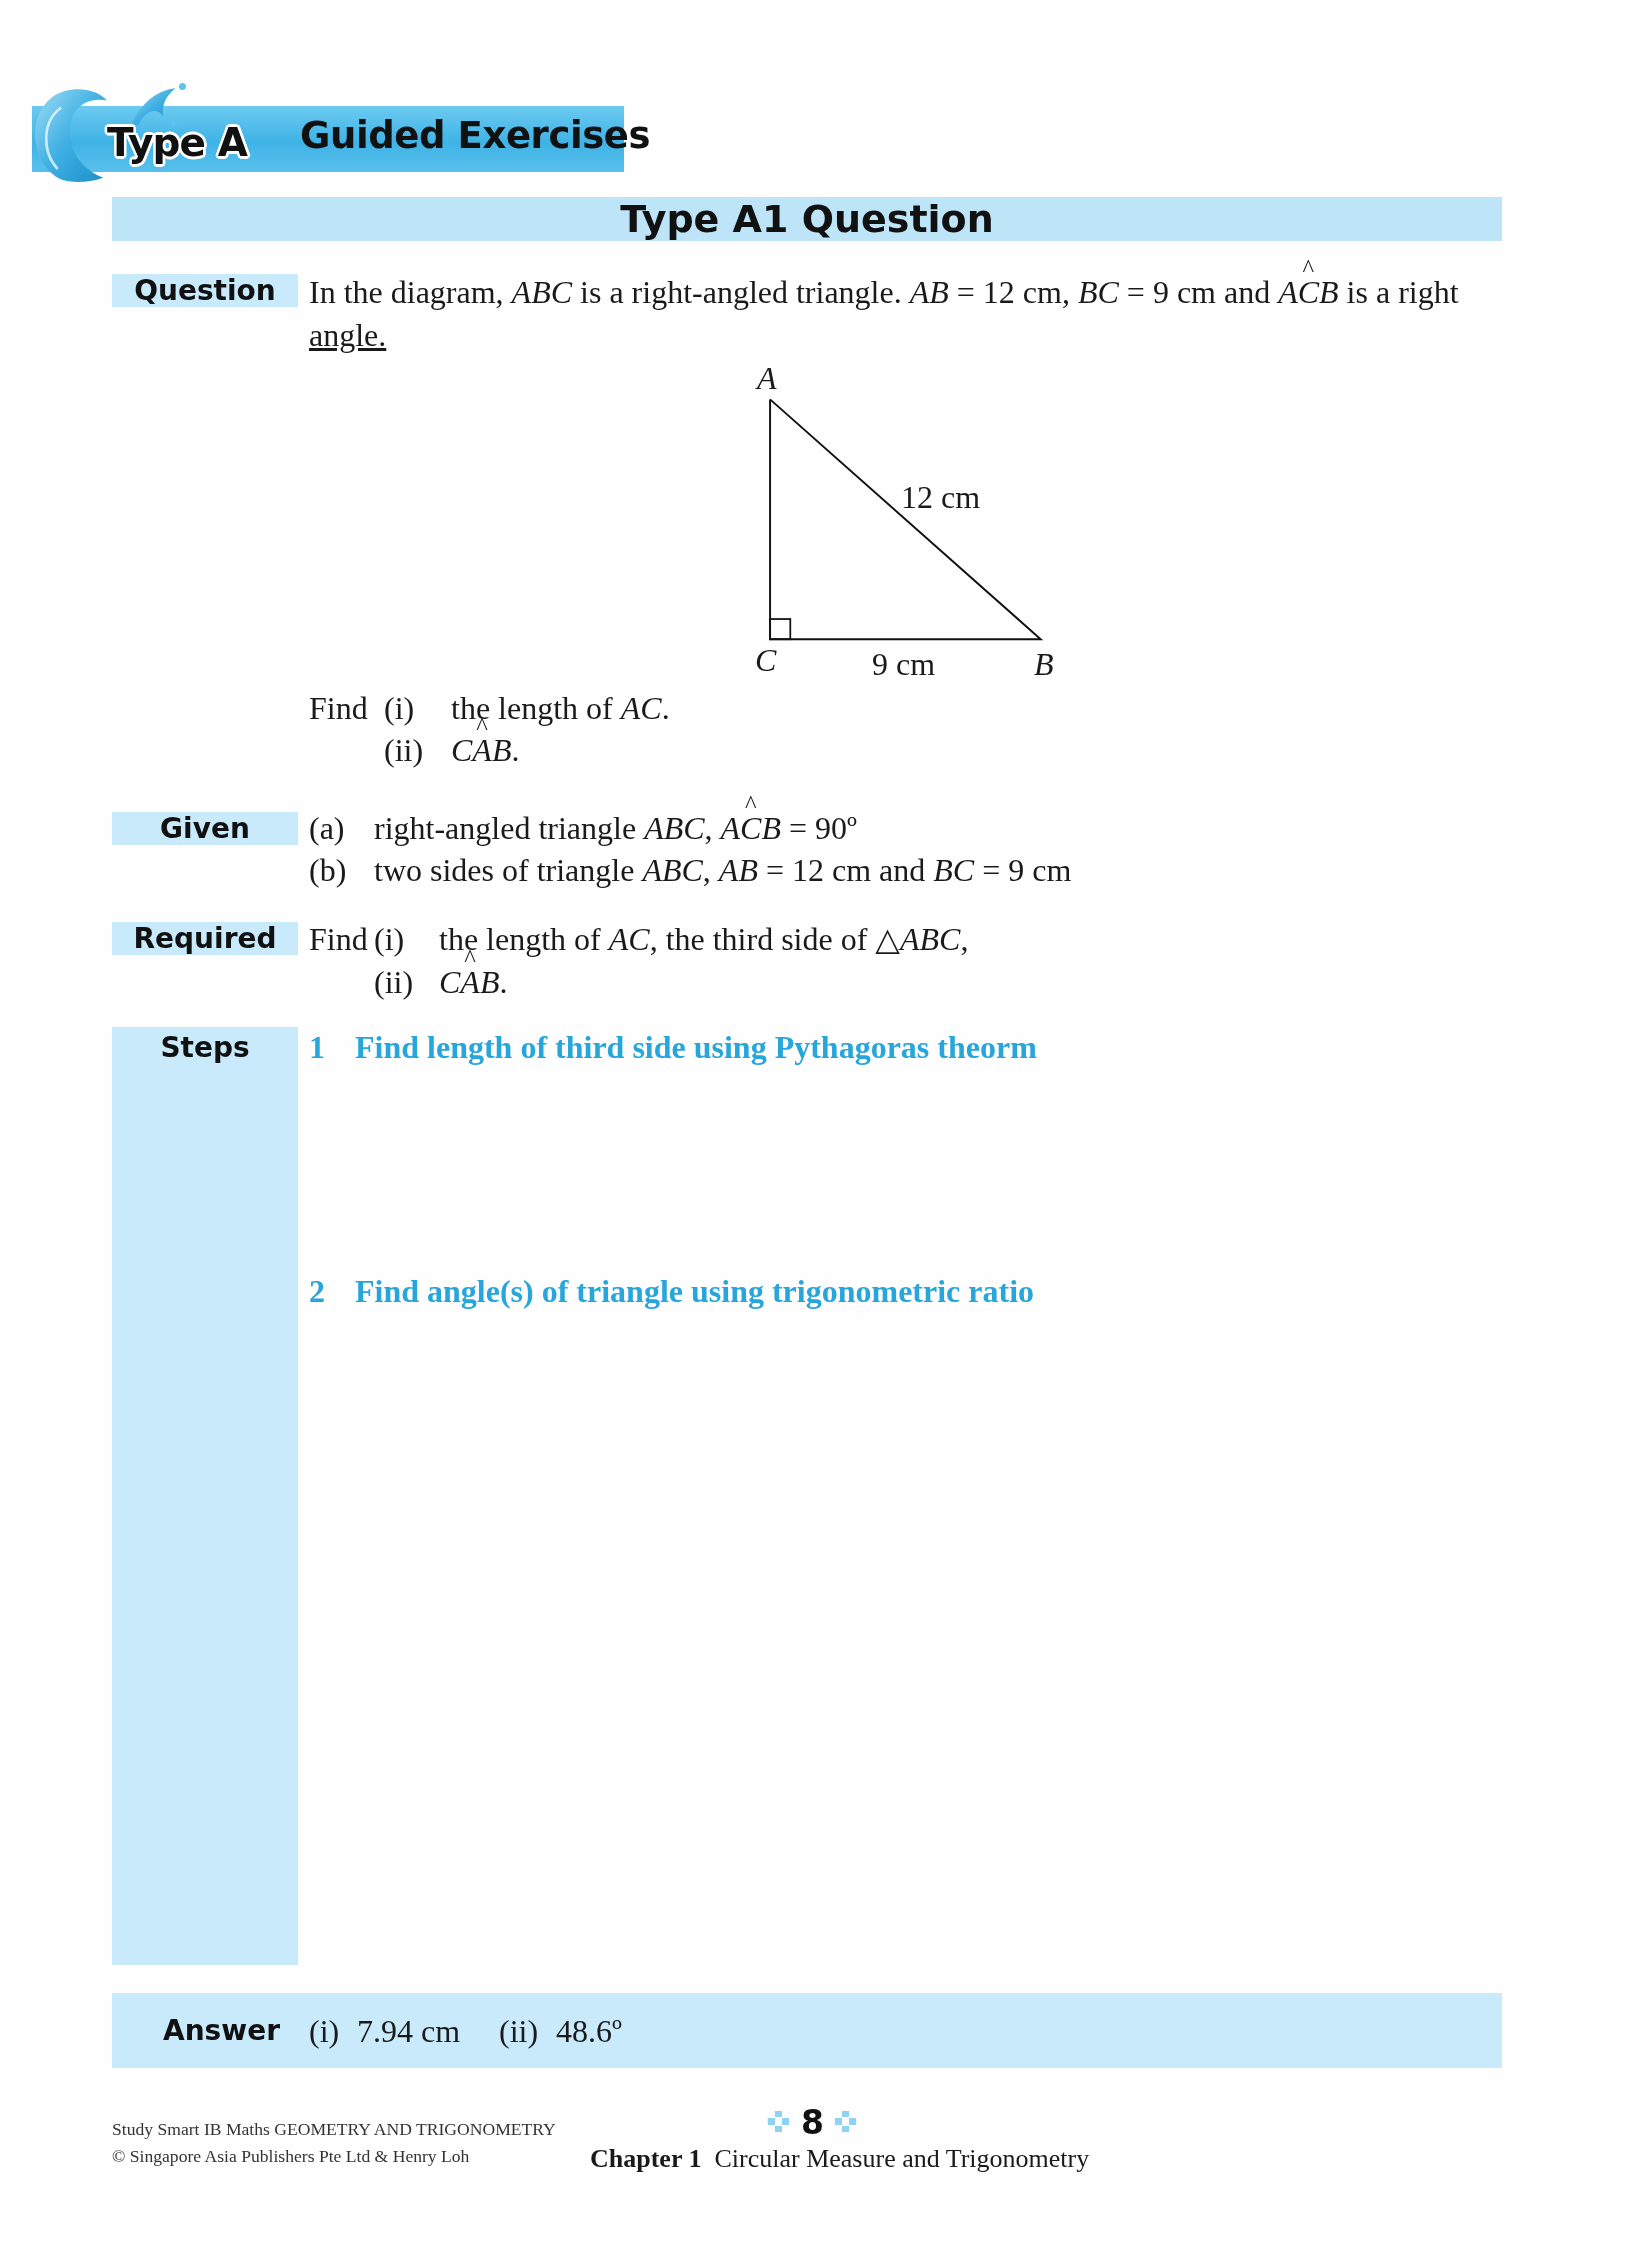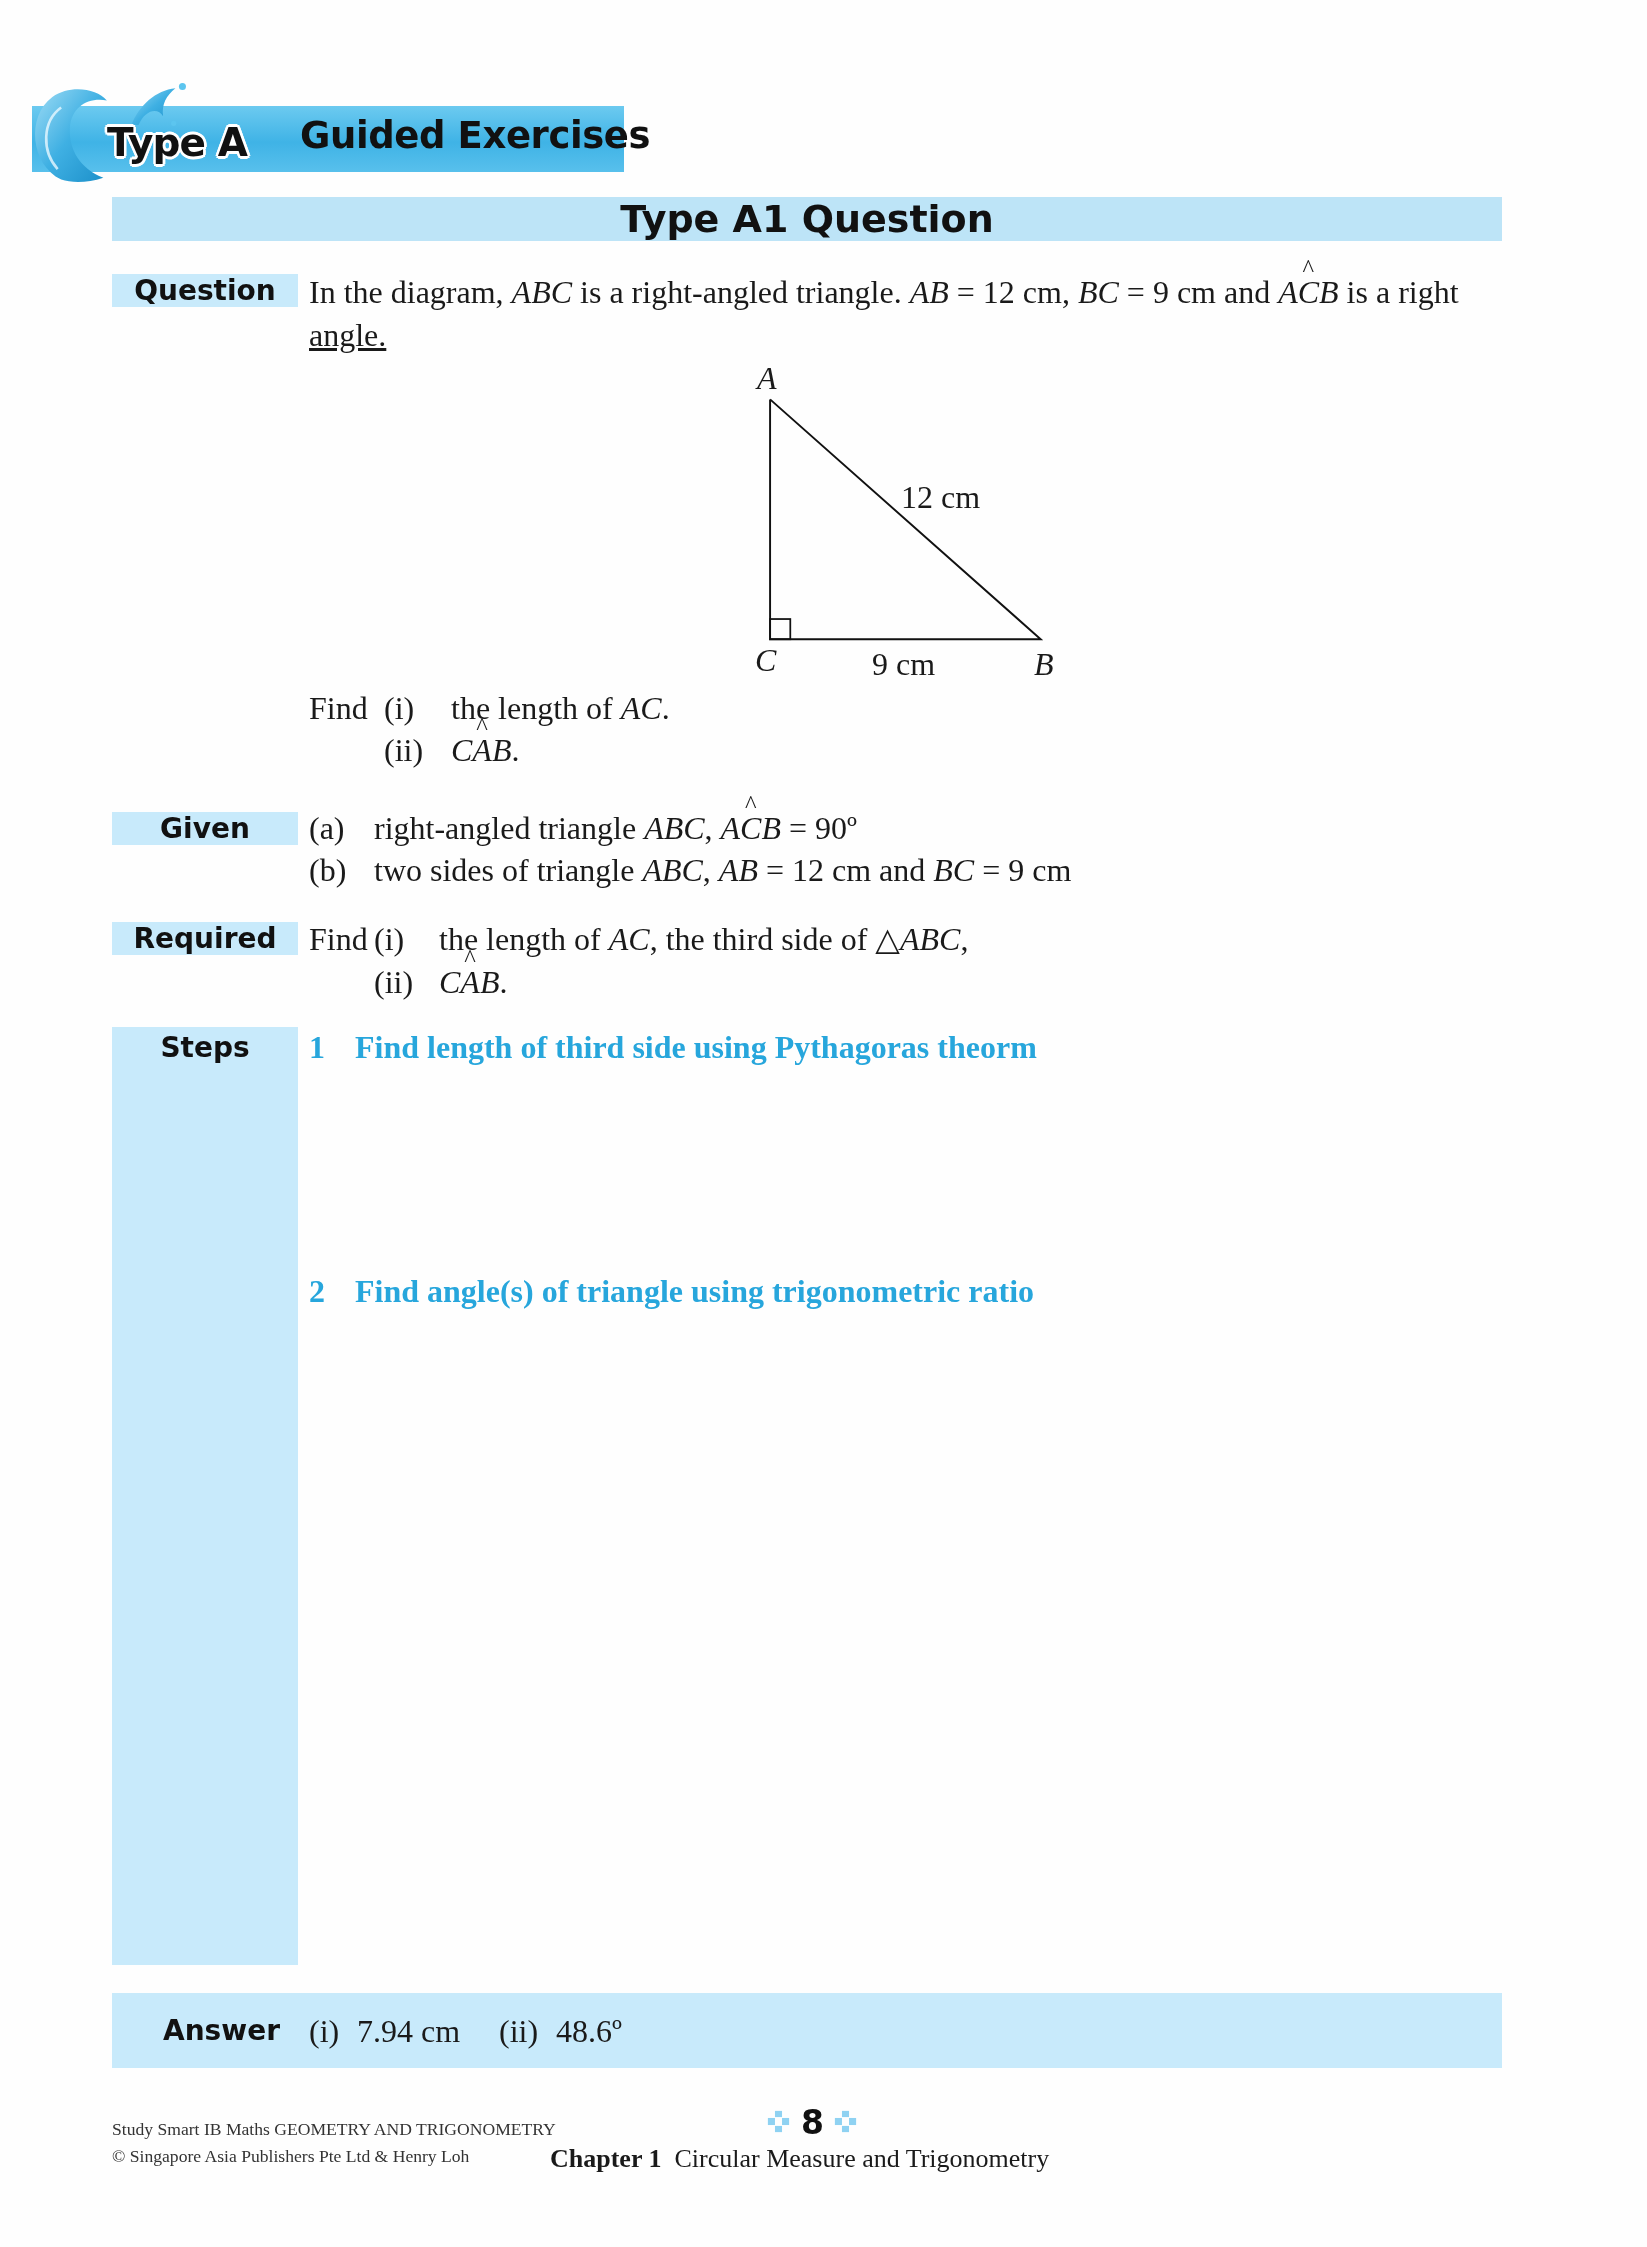--- a/index.html
+++ b/index.html
@@ -160,15 +160,15 @@
     <rect x="9" y="18" width="8" height="7" fill="#8fd2f2"></rect>
 </svg>
 <div class="abs sans" style="left:801px;top:2103px;font-size:33px;font-weight:bold;color:#111;">8</div>
 <svg class="abs" style="left:834px;top:2110px;" width="23" height="23" viewBox="0 0 26 26">
   <rect x="9" y="1" width="8" height="7" fill="#8fd2f2"></rect>
     <rect x="1" y="9" width="8" height="8" fill="#8fd2f2"></rect>
   <rect x="17" y="9" width="8" height="8" fill="#8fd2f2"></rect>
     <rect x="9" y="18" width="8" height="7" fill="#8fd2f2"></rect>
 </svg>
 <div class="abs" style="left:550px;top:2144px;font-size:26px;white-space:nowrap;color:#1a1a1a;">
-  <span style="font-weight:bold;">Chapter 1</span>&nbsp;&nbsp;<span>Circular Measure and Trigonometry</span>
+  <span style="font-weight:bold;margin-left:40px;">Chapter 1</span>&nbsp;&nbsp;<span>Circular Measure and Trigonometry</span>
 </div>
 
 
 </body></html>

